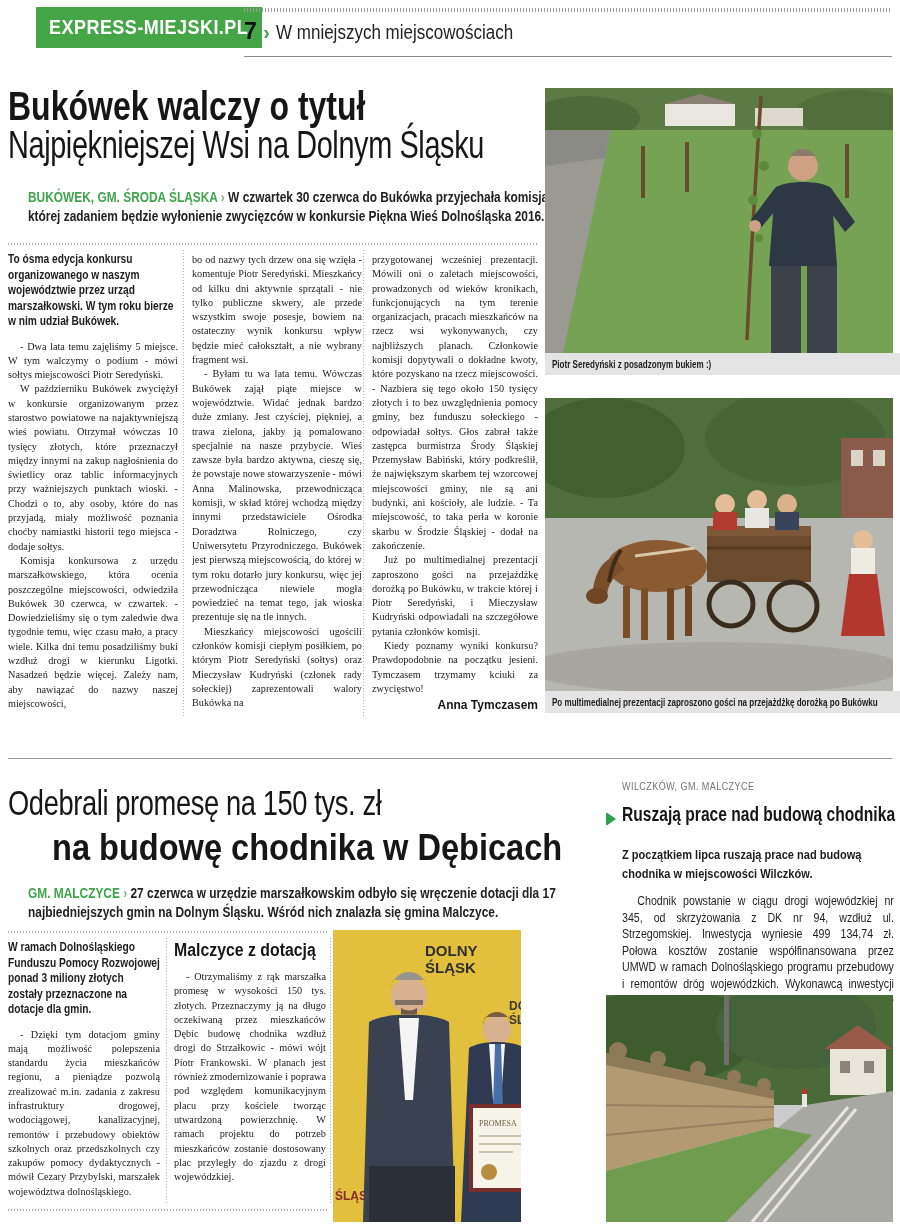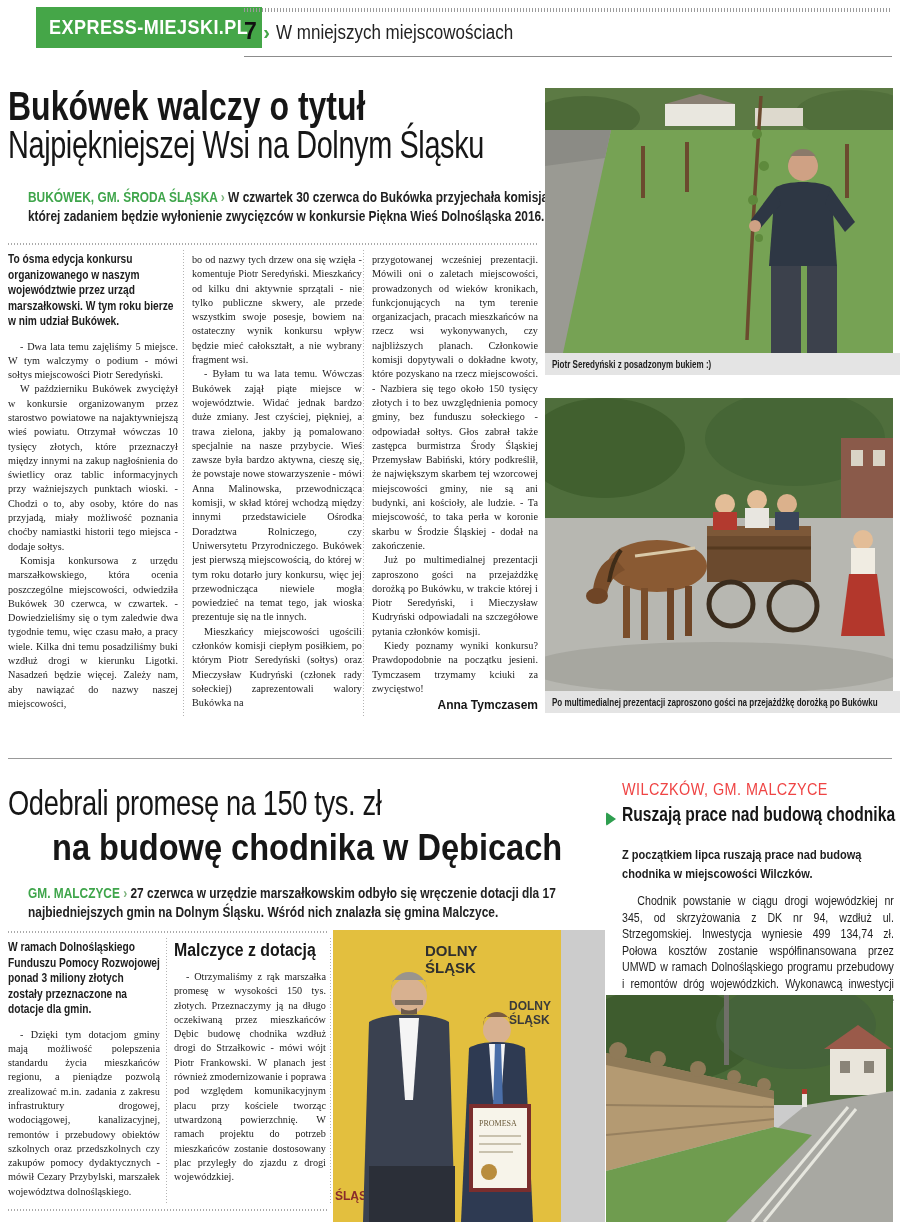--- a/index.html
+++ b/index.html
@@ -46,21 +46,21 @@
   .subhead{font-weight:700;font-size:18px;color:#161616;margin:0 0 8px 0;display:inline-block;
            transform:scaleX(.88);transform-origin:0 0;white-space:nowrap;}
   
   .figure{overflow:hidden;background:#ccc;}
   .figure svg{display:block;}
   .caption{background:#e4e4e4;color:#1d1d1d;font-weight:700;font-size:11.5px;line-height:22px;
            padding:0 7px;overflow:hidden;white-space:nowrap;}
   .caption span{display:inline-block;transform:scaleX(.7);transform-origin:0 50%;white-space:nowrap;}
   .divider{left:8px;top:758px;width:884px;border-top:1px solid #999;}
   
-  .a3-label{left:622px;top:781px;font-size:16px;letter-spacing:.5px;color:#ef4444;
+  .a3-label{left:622px;top:781px;font-size:10px;letter-spacing:.5px;color:#737373;
             display:block;white-space:nowrap;}
   .a3-label span{display:inline-block;transform:scaleX(.9);transform-origin:0 0;}
   .a3-marker{left:606px;top:812px;width:0;height:0;border-left:10px solid #2e9e4f;
              border-top:7px solid transparent;border-bottom:7px solid transparent;border-radius:2px;}
   .a3-head{left:622px;top:804px;} .a3-head .hl{font-size:20px;font-weight:700;transform:scaleX(.78);}
   .a3-intro{left:622px;top:845px;width:272px;font-weight:700;font-size:13px;line-height:19px;color:#1d1d1d;}
   .a3-body{left:622px;top:893px;width:272px;font-size:12.5px;line-height:16.5px;text-align:justify;
            color:#1e1e1e;}
   .a3-body .cond{text-indent:18px;}
 </style>
@@ -232,21 +232,21 @@
     </div>
   </div>
 
   <div class="abs col" style="left:174px;top:940px;width:152px;height:264px;">
     <div class="subhead">Malczyce z dotacją</div>
     <div class="serifbody">
       <p class="ind">- Otrzymaliśmy z rąk marszałka promesę w wysokości 150 tys. złotych. Przeznaczymy ją na długo oczekiwaną przez mieszkańców Dębic budowę chodnika wzdłuż drogi do Strzałkowic - mówi wójt Piotr Frankowski. W planach jest również zmodernizowanie i poprawa pod względem komunikacyjnym placu przy kościele tworząc utwardzoną powierzchnię. W ramach projektu do potrzeb mieszkańców zostanie dostosowany plac przyległy do zjazdu z drogi wojewódzkiej.</p>
     </div>
   </div>
 
-  <div class="abs figure" style="left:333px;top:930px;width:272px;height:292px;">
+  <div class="abs figure" style="left:333px;top:930px;width:188px;height:292px;">
     <svg width="228" height="292" viewBox="0 0 228 292">
       <rect x="0" y="0" width="228" height="292" fill="#e3bf3e"></rect>
       <g fill="#2f2f2f" font-family="Liberation Sans, sans-serif" font-weight="700" font-size="15">
         <text x="92" y="26">DOLNY</text>
         <text x="92" y="43">ŚLĄSK</text>
       </g>
       <g fill="#3a3a3a" font-family="Liberation Sans, sans-serif" font-weight="700" font-size="12">
         <text x="176" y="80">DOLNY</text>
         <text x="176" y="94">ŚLĄSK</text>
         <text x="2" y="270" fill="#8a2b2b">ŚLĄSK</text>

